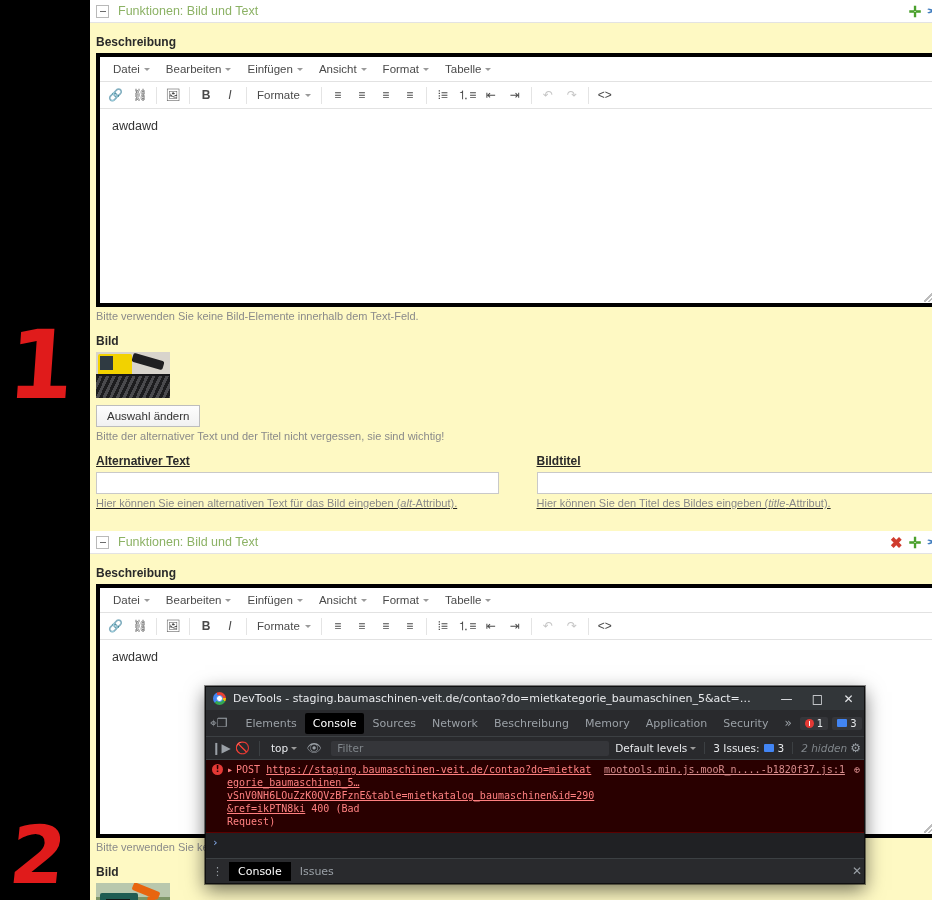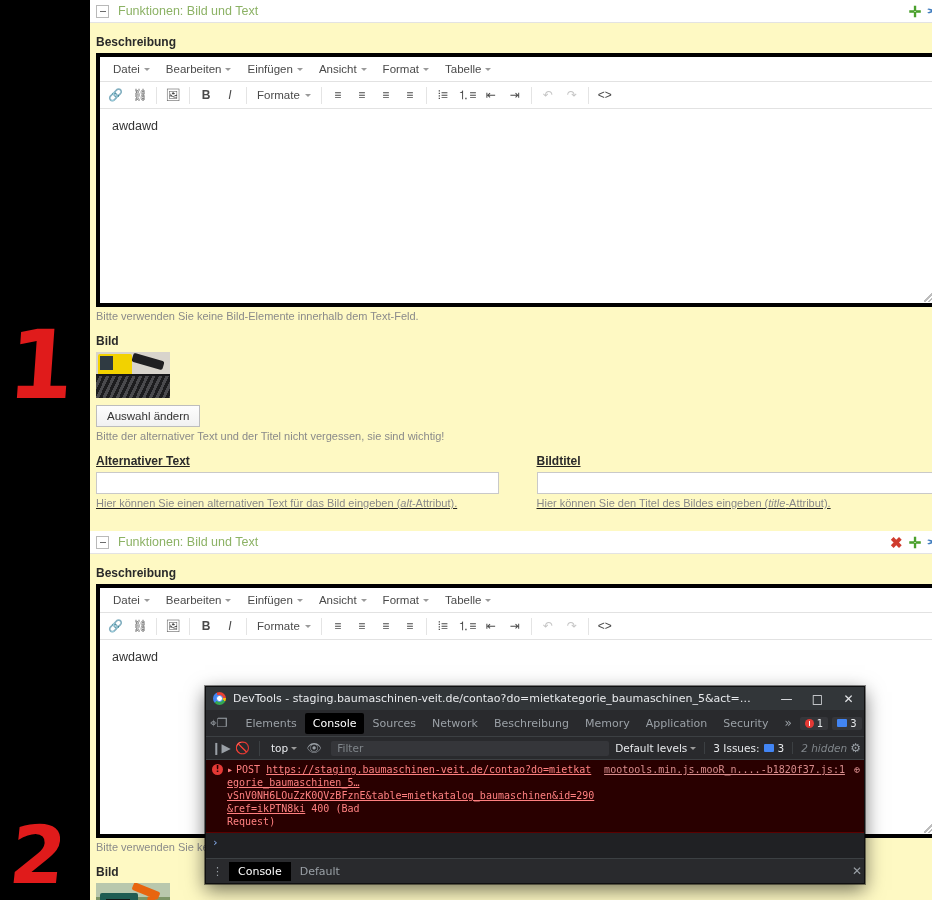--- a/index.html
+++ b/index.html
@@ -455,16 +455,16 @@
       </span>
     </div>
     <div class="prompt">
       <span>›</span>
     </div>
   </div>
 
   <div class="dt-drawer">
     <span class="dr-kebab">⋮</span>
     <span class="dr-tab active">Console</span>
-    <span class="dr-tab">Default</span>
+    <span class="dr-tab">Issues</span>
     <span class="dr-close">✕</span>
   </div>
 </div>
 
 </body></html>

